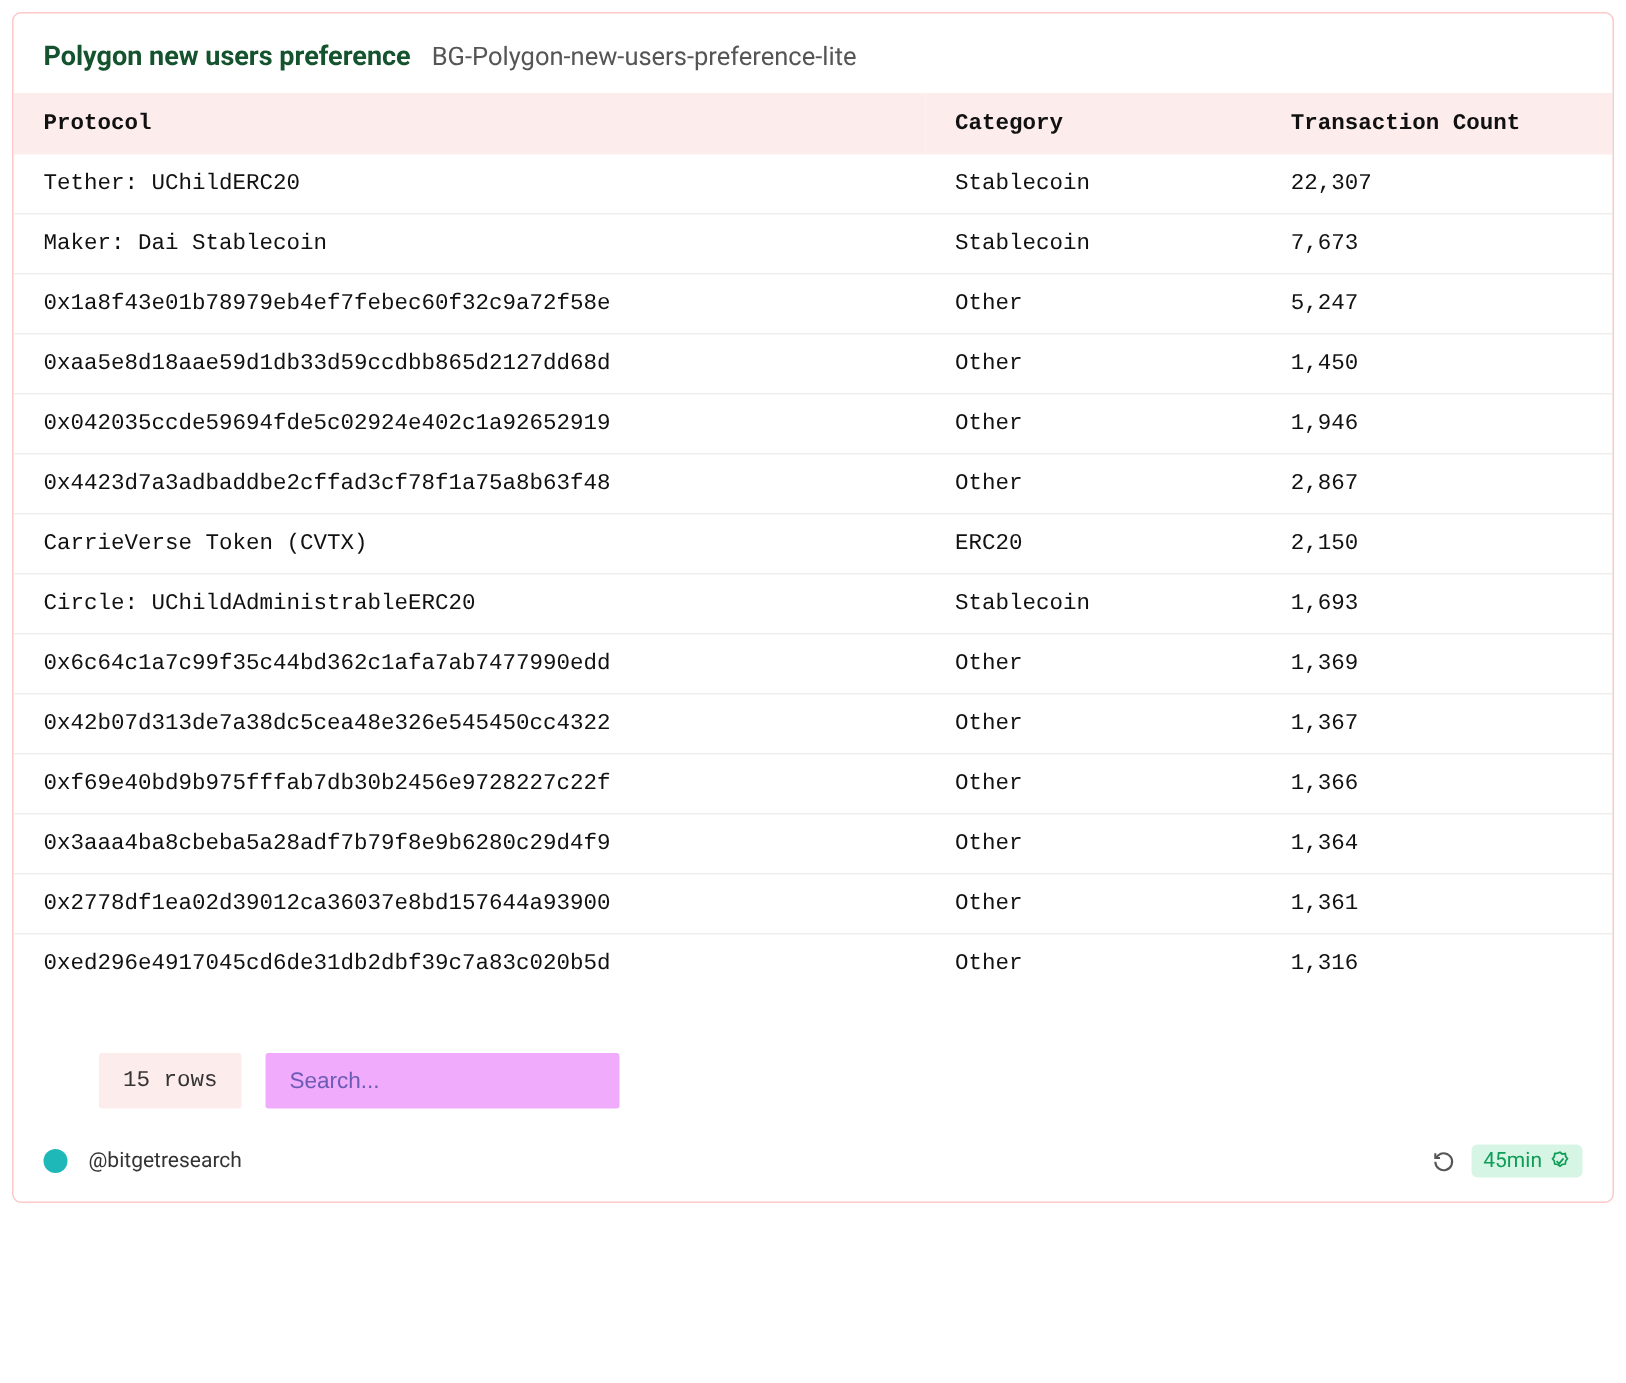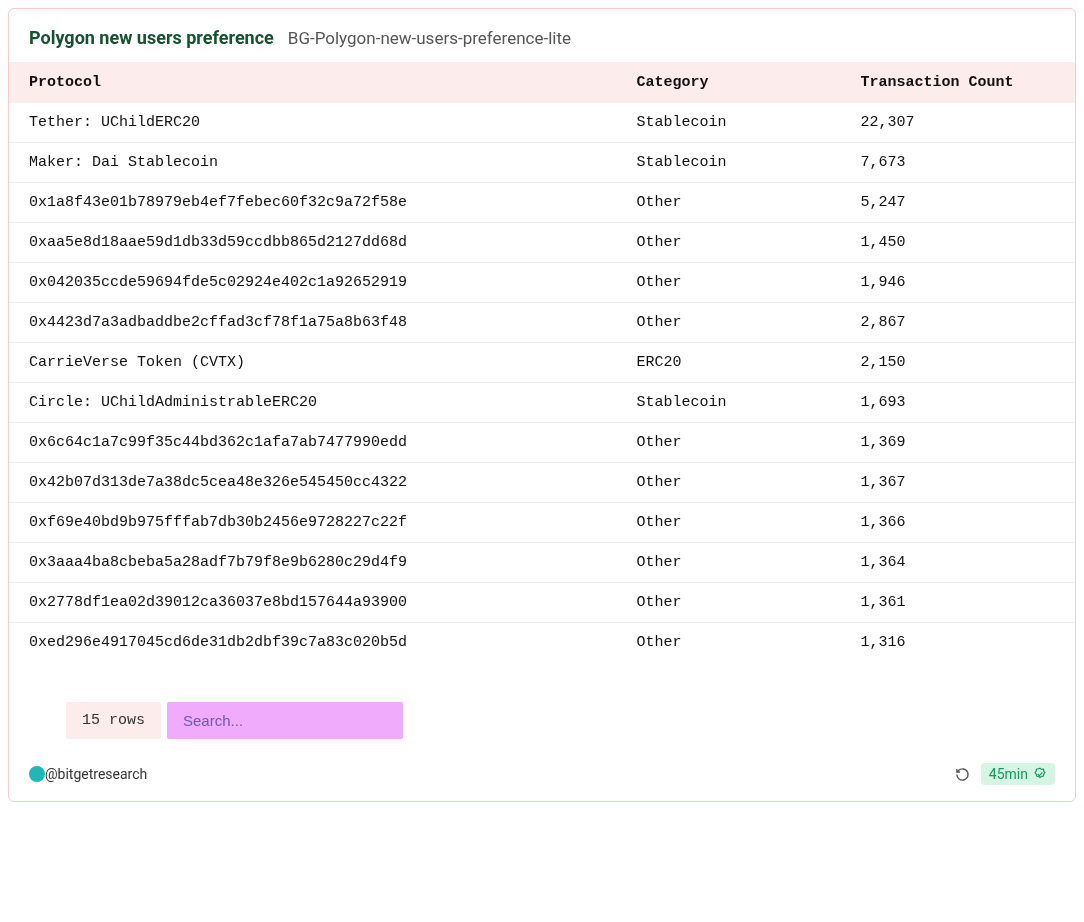--- a/index.html
+++ b/index.html
@@ -61,21 +61,21 @@
       border-bottom: none;
     }
     .col-protocol { width: 57%; }
     .col-category { width: 21%; }
     .col-count { width: 22%; }
     .footer-section {
       padding: 40px 20px 16px 20px;
     }
     .footer-controls {
       display: flex;
-      gap: 6px;
+      gap: 16px;
       margin-bottom: 24px;
       padding-left: 37px;
     }
     .rows-badge {
       background: #fdecec;
       padding: 10px 16px;
       font-size: 15px;
       color: #333333;
       font-family: 'SFMono-Regular', Consolas, 'Liberation Mono', Menlo, monospace;
       border-radius: 2px;
@@ -95,21 +95,21 @@
       color: #6b5bb3;
     }
     .footer-bottom {
       display: flex;
       justify-content: space-between;
       align-items: center;
     }
     .author {
       display: flex;
       align-items: flex-end;
-      gap: 0;
+      gap: 14px;
       font-family: -apple-system, BlinkMacSystemFont, 'Segoe UI', Roboto, sans-serif;
       font-size: 14px;
       color: #333333;
     }
     .author-avatar {
       width: 16px;
       height: 16px;
       border-radius: 50%;
       background: #1fb8b8;
       display: inline-block;

